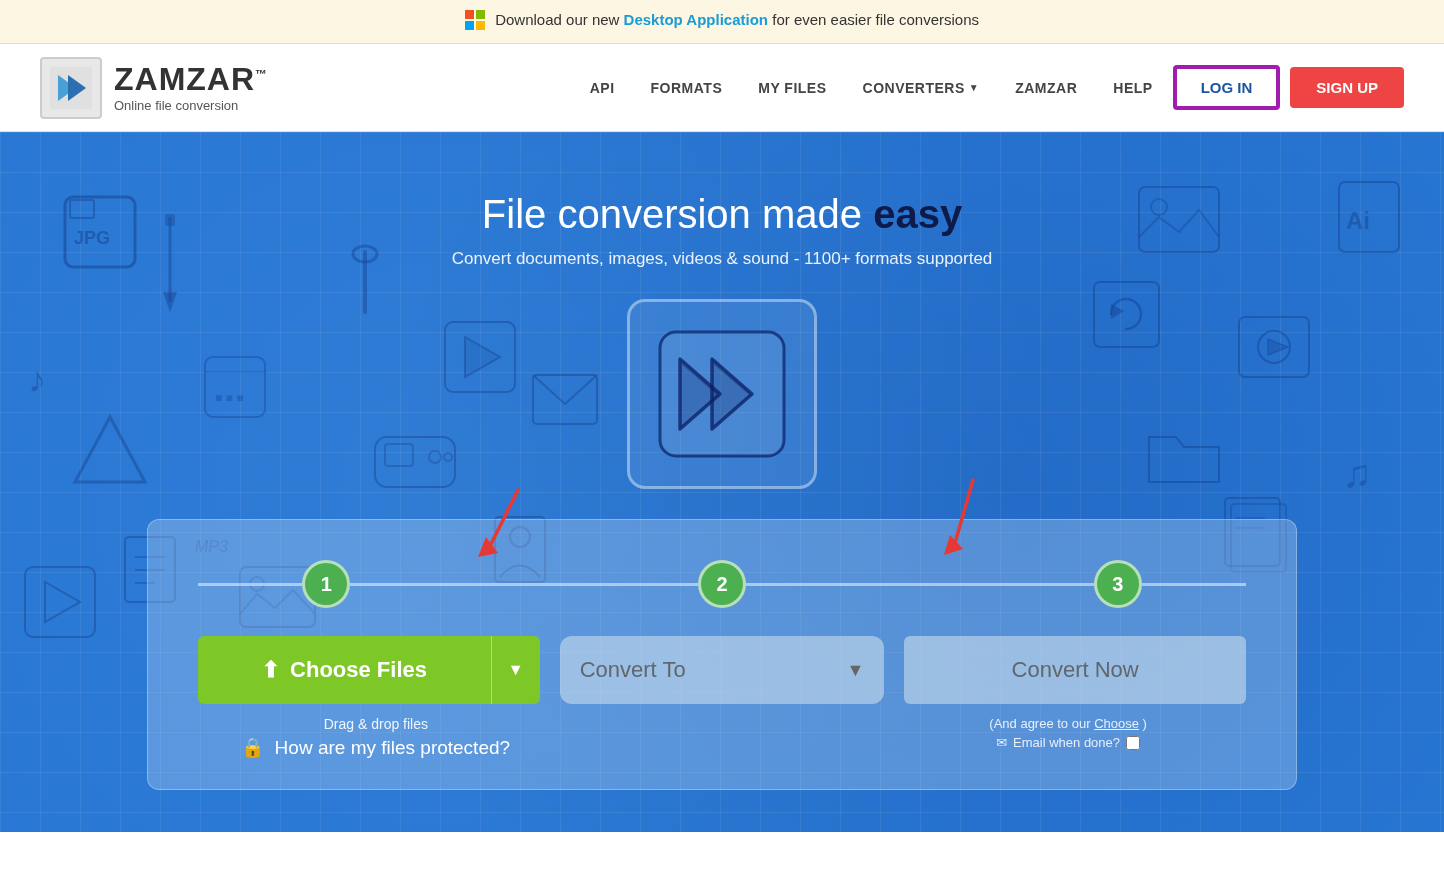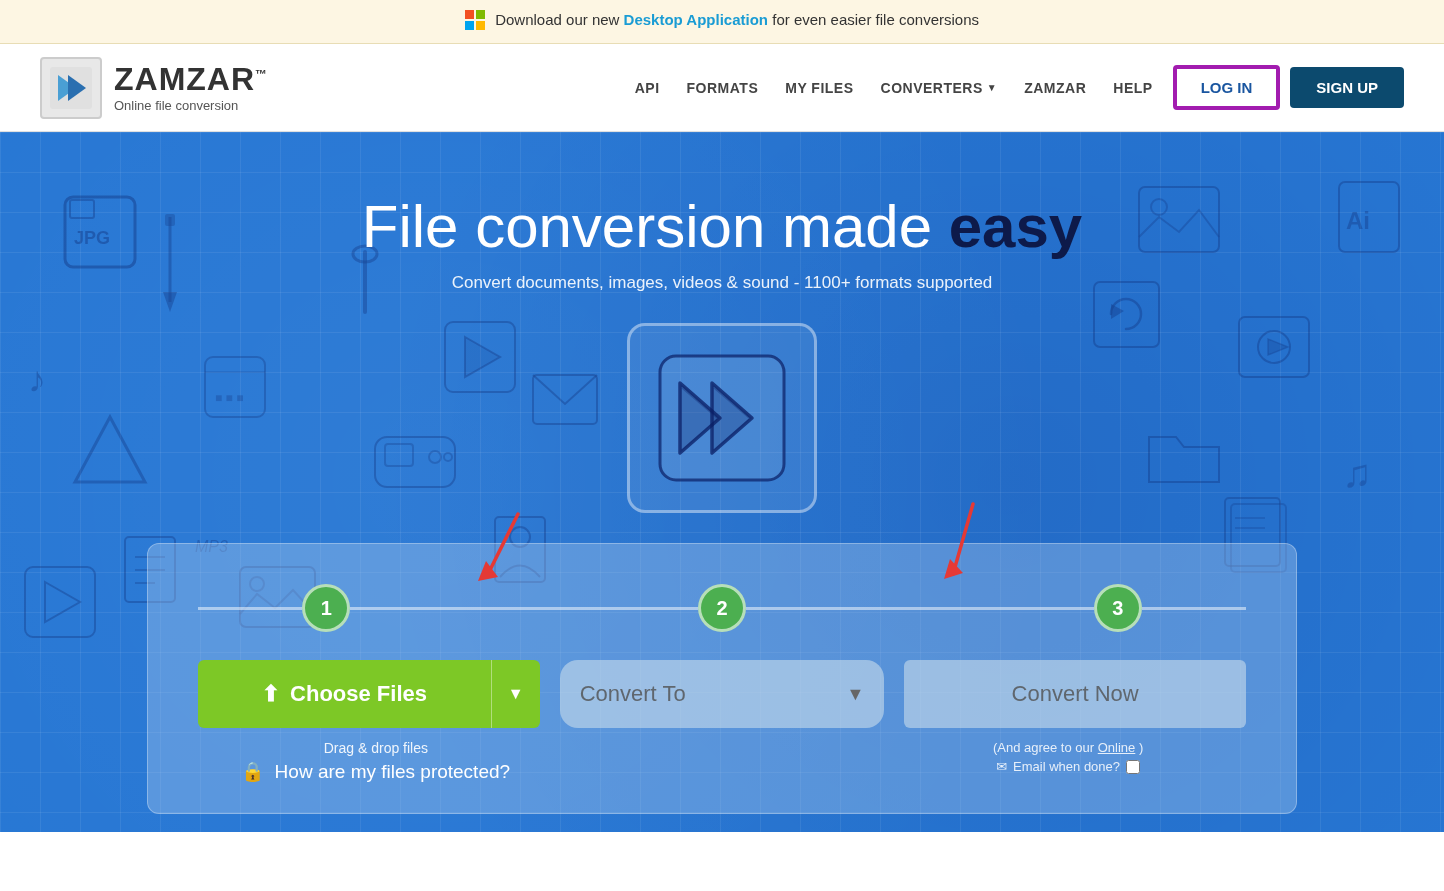--- a/index.html
+++ b/index.html
@@ -62,21 +62,21 @@
       letter-spacing: 1px;
       line-height: 1.1;
     }
     .logo-name sup { font-size: 12px; }
     .logo-tagline { font-size: 13px; color: #555; }
 
     .nav-spacer { flex: 1; }
     .nav-links {
       display: flex;
       align-items: center;
-      gap: 27px;
+      gap: 36px;
       margin-right: 20px;
     }
     .nav-links a {
       text-decoration: none;
       color: #444;
       font-size: 14px;
       font-weight: 600;
       letter-spacing: 0.5px;
     }
     .nav-converters {
@@ -95,21 +95,21 @@
       color: #1a56a0;
       background: #fff;
       padding: 10px 24px;
       font-size: 15px;
       font-weight: bold;
       border-radius: 4px;
       cursor: pointer;
       margin-right: 10px;
     }
     .btn-signup {
-      background: #0c4a6e;
+      background: #ef4444;
       color: #fff;
       border: none;
       padding: 12px 26px;
       font-size: 15px;
       font-weight: bold;
       border-radius: 4px;
       cursor: pointer;
     }
 
     
@@ -133,21 +133,21 @@
       position: absolute;
       top: 0; left: 0; right: 0; bottom: 0;
       background-image:
         linear-gradient(rgba(255,255,255,0.07) 1px, transparent 1px),
         linear-gradient(90deg, rgba(255,255,255,0.07) 1px, transparent 1px);
       background-size: 40px 40px;
       pointer-events: none;
     }
 
     .hero-title {
-      font-size: 60px;
+      font-size: 40px;
       color: #fff;
       font-weight: 300;
       text-align: center;
       z-index: 1;
       margin-bottom: 12px;
     }
     .hero-title strong {
       font-weight: 900;
       color: #0d1a4a;
     }
@@ -264,21 +264,21 @@
       align-items: center;
       justify-content: center;
       color: #fff;
       font-size: 16px;
     }
 
     .btn-convert-to {
       flex: 1;
       background: rgba(200,220,235,0.6);
       border: none;
-      border-radius: 18px;
+      border-radius: 12px;
       cursor: pointer;
       display: flex;
       align-items: center;
       justify-content: space-between;
       padding: 0 20px;
       min-height: 68px;
       font-size: 22px;
       color: rgba(80,80,80,0.8);
     }
     .btn-convert-to .caret { font-size: 18px; color: #666; }
@@ -628,21 +628,21 @@
         <span class="below-choose-text">Drag &amp; drop files</span>
         <span class="below-choose-link">
           <span class="lock-icon">🔒</span>
           <span>How are my files protected?</span>
         </span>
       </div>
       <div class="below-convert"></div>
       <div class="below-convertnow">
         <div>
           <span>(And agree to our </span>
-          <a href="#">Online</a>
+          <a href="#">Choose</a>
           <span>)</span>
         </div>
         <div class="email-row">
           <span>✉</span>
           <span>Email when done?</span>
           <input type="checkbox" class="email-checkbox" style="">
         </div>
       </div>
     </div>
 

